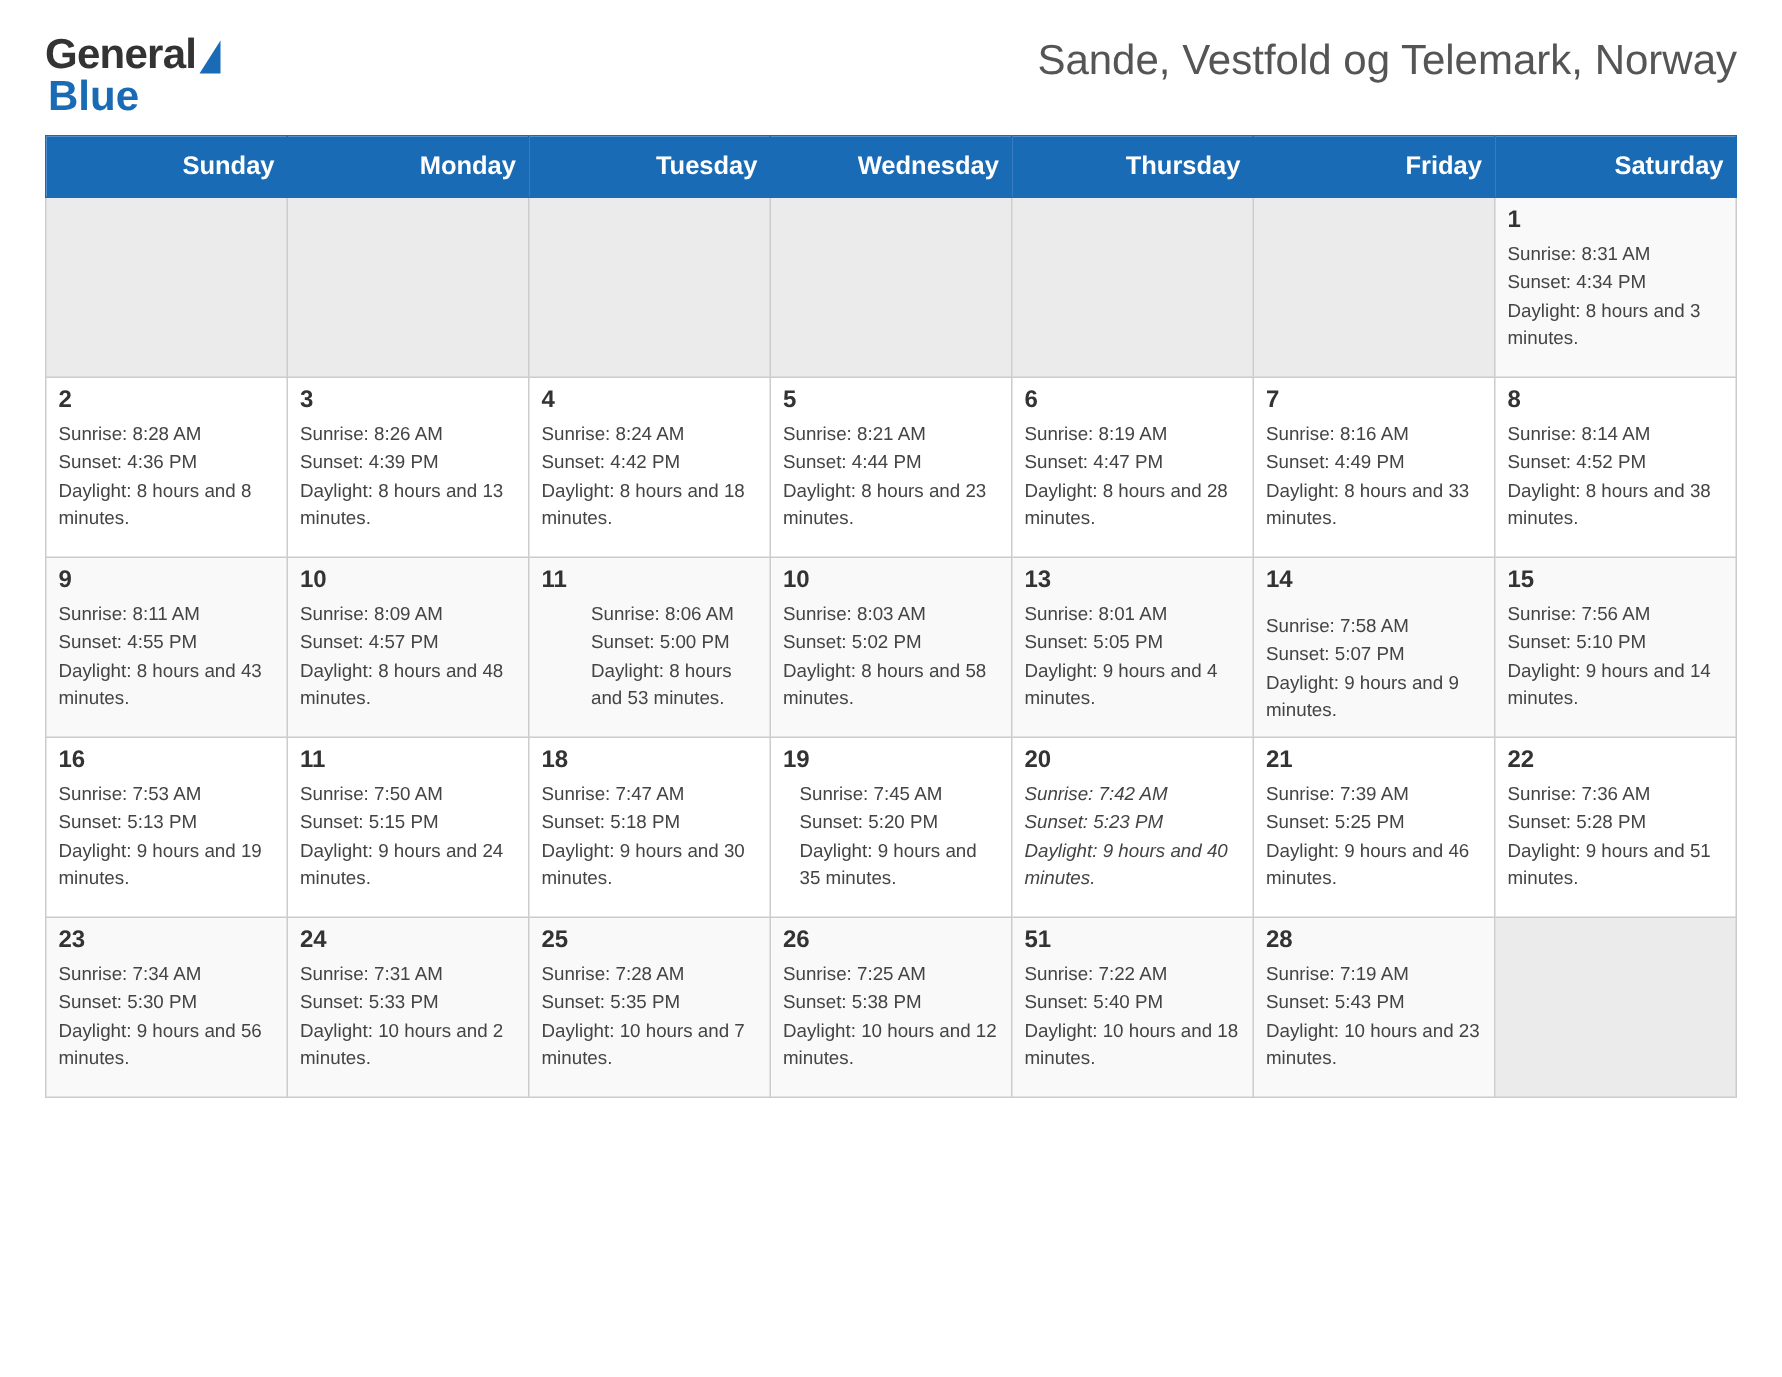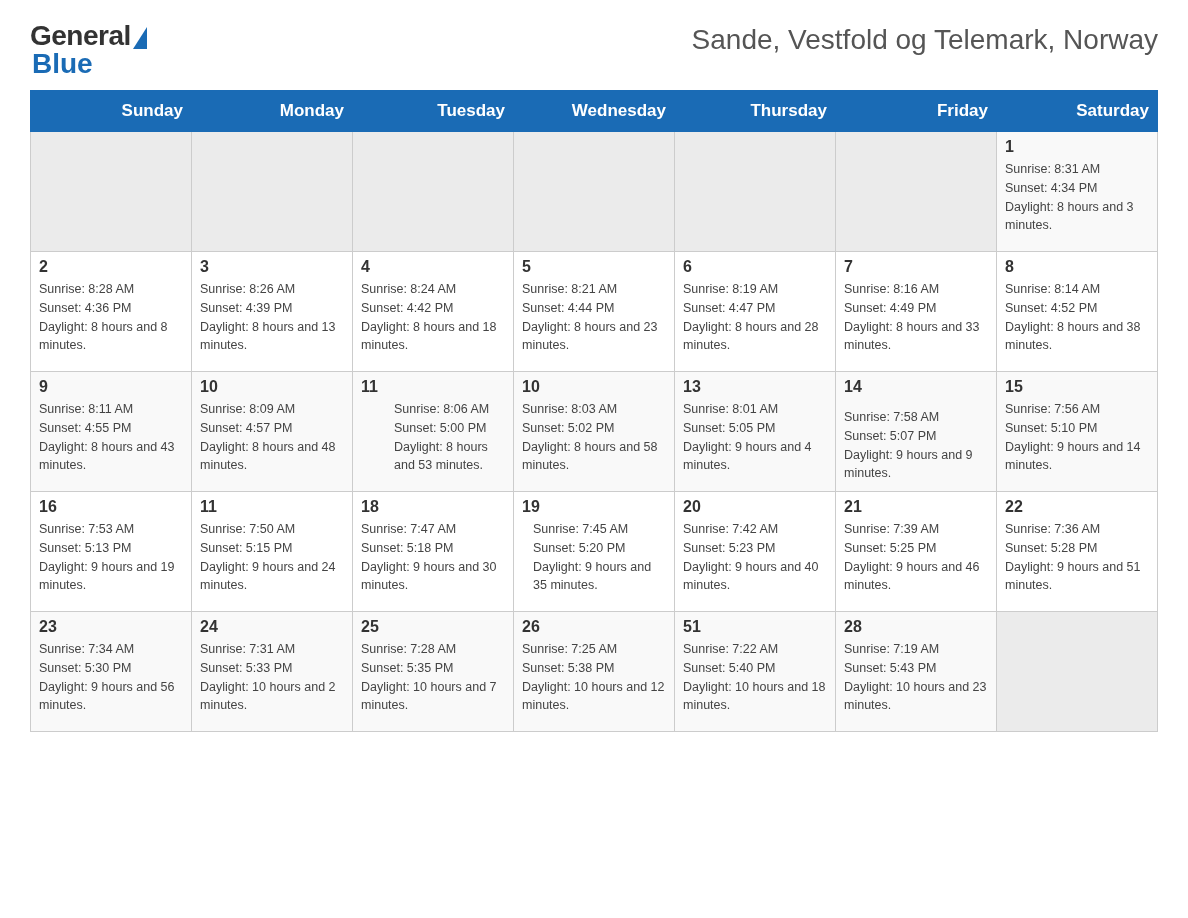--- a/index.html
+++ b/index.html
@@ -259,21 +259,21 @@
 Daylight: 9 hours and 30 minutes.</div>
         </td>
         <td>
           <div class="day-number">19</div>
           <div class="day-info" style="white-space: pre-line; margin-left: 11px;">Sunrise: 7:45 AM
 Sunset: 5:20 PM
 Daylight: 9 hours and 35 minutes.</div>
         </td>
         <td>
           <div class="day-number">20</div>
-          <div class="day-info" style="white-space: pre-line;">Sunrise: 7:42 AM
+          <div class="day-info" style="white-space: pre-line; font-style: italic;">Sunrise: 7:42 AM
 Sunset: 5:23 PM
 Daylight: 9 hours and 40 minutes.</div>
         </td>
         <td>
           <div class="day-number">21</div>
           <div class="day-info" style="white-space: pre-line;">Sunrise: 7:39 AM
 Sunset: 5:25 PM
 Daylight: 9 hours and 46 minutes.</div>
         </td>
         <td>

